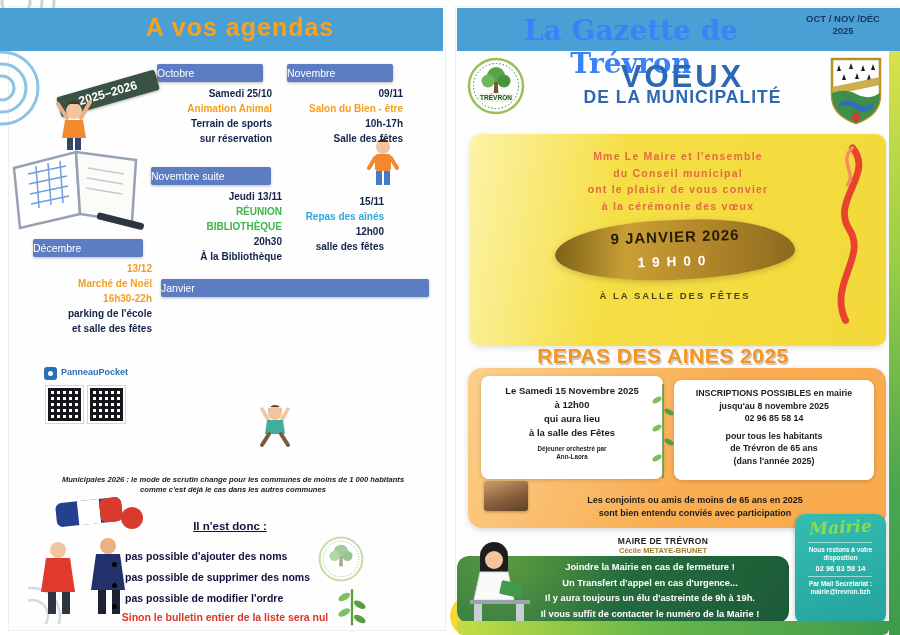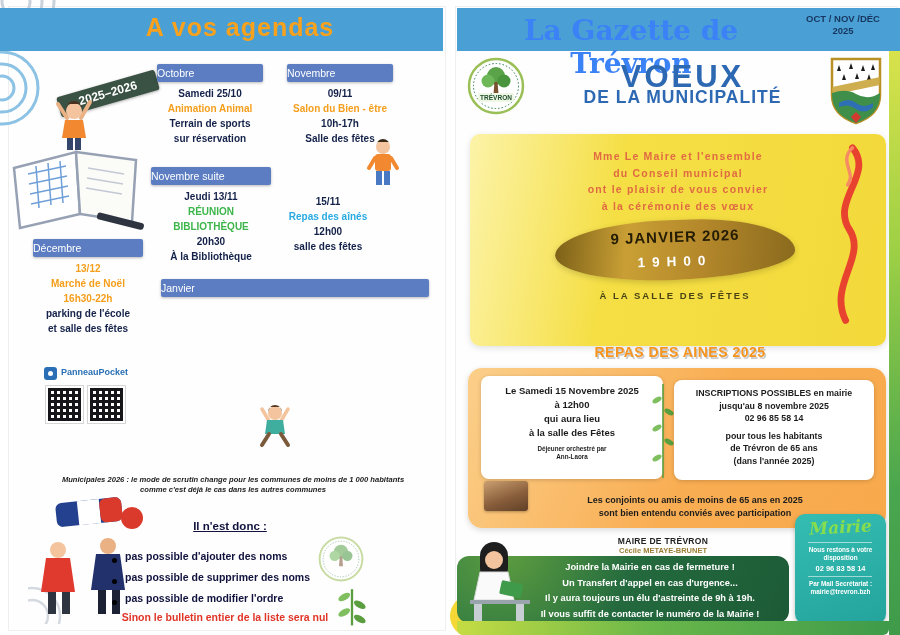--- a/index.html
+++ b/index.html
@@ -5,28 +5,28 @@
   html,body{margin:0;padding:0;background:#e9e9e9}
   .canvas{position:relative;width:900px;height:635px;background:#fff;overflow:hidden;
           font-family:"Liberation Sans",sans-serif;margin:0 auto}
   .abs{position:absolute}
   .sheet{position:absolute;background:#fefefe;border:1px solid #efefef}
   .band{position:absolute;height:43px;background:#4aa0d5}
   .t{position:absolute;text-align:center;font-weight:bold;color:#14224a}
   .serif{font-family:"DejaVu Serif",serif}
   .pill{position:absolute;background:#5c7dc2;color:#fff;font-weight:normal;text-align:left;
         border-radius:2px;box-shadow:0 1px 3px rgba(0,0,0,.28);font-size:10.5px;height:18px;line-height:18px}
-  .lines{position:absolute;text-align:center;font-weight:bold;color:#14224a;font-size:10px;line-height:15px}
+  .lines{position:absolute;text-align:right;font-weight:bold;color:#14224a;font-size:10px;line-height:15px}
   .c-orange{color:#f59e1b}.c-green{color:#3cb54a}.c-blue{color:#29abe2}
   .qr{position:absolute;width:33px;height:33px;border:2px solid #fff;outline:1px solid #d5d5d5;
       background:repeating-linear-gradient(0deg,#16161a 0 3px,transparent 3px 6px),
                  repeating-linear-gradient(90deg,#16161a 0 3px,#fff 3px 6px)}
   .pp-icon{position:absolute;width:13px;height:13px;background:#2a6fb5;border-radius:3px}
   .pp-icon:after{content:"";position:absolute;left:4px;top:4px;width:5px;height:5px;background:#fff;border-radius:50%}
-  .bullet-row{display:flex;gap:8px;align-items:center;line-height:21px;font-size:10.5px;
+  .bullet-row{display:flex;gap:8px;align-items:flex-end;line-height:21px;font-size:10.5px;
               font-weight:800;color:#10123d}
   .dot{flex:0 0 5px;width:5px;height:5px;background:#000;border-radius:50%;margin-top:8px}
   .whitebox{position:absolute;background:#fff;border-radius:8px;box-shadow:0 1px 4px rgba(0,0,0,.18)}
   .gold{position:absolute;background:linear-gradient(95deg,#7a5f17,#c99f35 30%,#b3872a 62%,#8a6a1e);
         border-radius:50% 45% 55% 50% / 55% 60% 45% 50%;transform:rotate(-2deg);
         box-shadow:0 2px 6px rgba(0,0,0,.18)}
   .greencard{position:absolute;border-radius:12px;
         background:radial-gradient(circle at 15% -10%,#5d9c3f 0%,rgba(0,0,0,0) 42%),
                    linear-gradient(120deg,#2c7a45,#1c5a36)}
   .tealcard{position:absolute;border-radius:10px;background:linear-gradient(160deg,#35bdb2,#23a39c);
@@ -269,21 +269,21 @@
   </div>
   <div class="gold" style="left:555px;top:220px;width:240px;height:60px"></div>
   <div class="t" style="left:555px;top:228px;width:240px;font-size:15px;font-weight:800;letter-spacing:1px;color:#241c04;transform:rotate(-2deg)">9 JANVIER 2026</div>
   <div class="t" style="left:555px;top:254px;width:240px;font-size:13.5px;font-weight:800;letter-spacing:7px;color:#ffffff;transform:rotate(-2deg)">19H00</div>
   <div class="t" style="left:555px;top:290px;width:240px;font-size:9.5px;font-weight:800;letter-spacing:2px;color:#4a4415">À LA SALLE DES FÊTES</div>
   <svg class="abs" style="left:778px;top:140px" width="105" height="200" viewBox="0 0 105 205">
     <path d="M75 8 C 98 35, 52 62, 72 92 C 90 120, 50 148, 68 185" fill="none" stroke="#e8432e" stroke-width="7" stroke-linecap="round"></path>
     <path d="M75 8 C 60 22, 80 34, 70 46" fill="none" stroke="#f58a63" stroke-width="3.5" stroke-linecap="round"></path>
   </svg>
 
-  <div class="t" style="left:505px;top:344px;width:350px;font-size:14px;font-weight:800;letter-spacing:.5px;color:#f7941d;
+  <div class="t" style="left:488px;top:344px;width:350px;font-size:21px;font-weight:800;letter-spacing:.5px;color:#f7941d;
        text-shadow:1.5px 1.5px 0 rgba(110,110,110,.35)">REPAS DES AINES 2025</div>
 
   <div class="abs" style="left:468px;top:368px;width:418px;height:160px;border-radius:14px;
        background:linear-gradient(115deg,#fbcf8a,#f9ad52 55%,#f8a94c);box-shadow:0 2px 6px rgba(0,0,0,.15)"></div>
 
   <div class="whitebox" style="left:481px;top:376px;width:182px;height:103px">
     <div class="t" style="left:0;top:8px;width:182px;font-size:9.5px;line-height:14px;color:#1c1c1c;position:relative">
       <div>Le Samedi 15 Novembre 2025</div>
       <div>à 12h00</div>
       <div>qui aura lieu</div>

